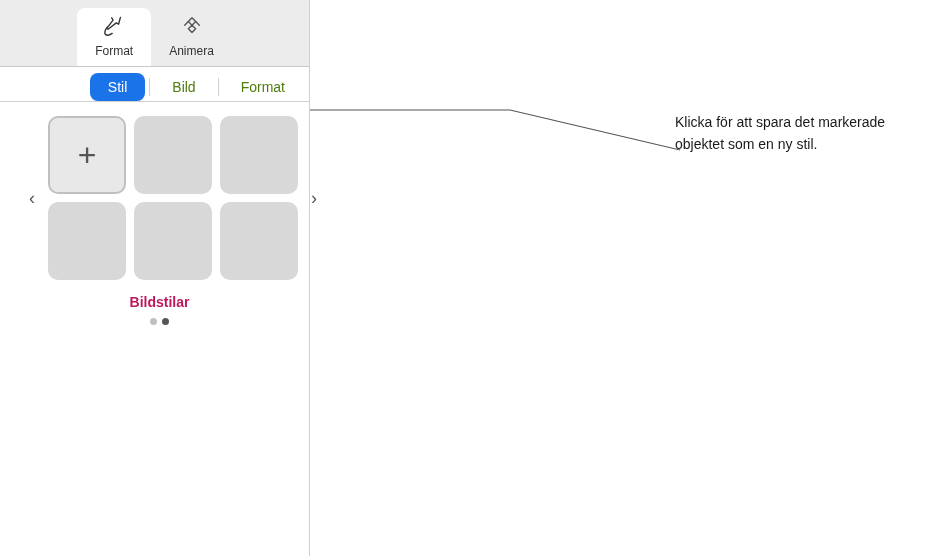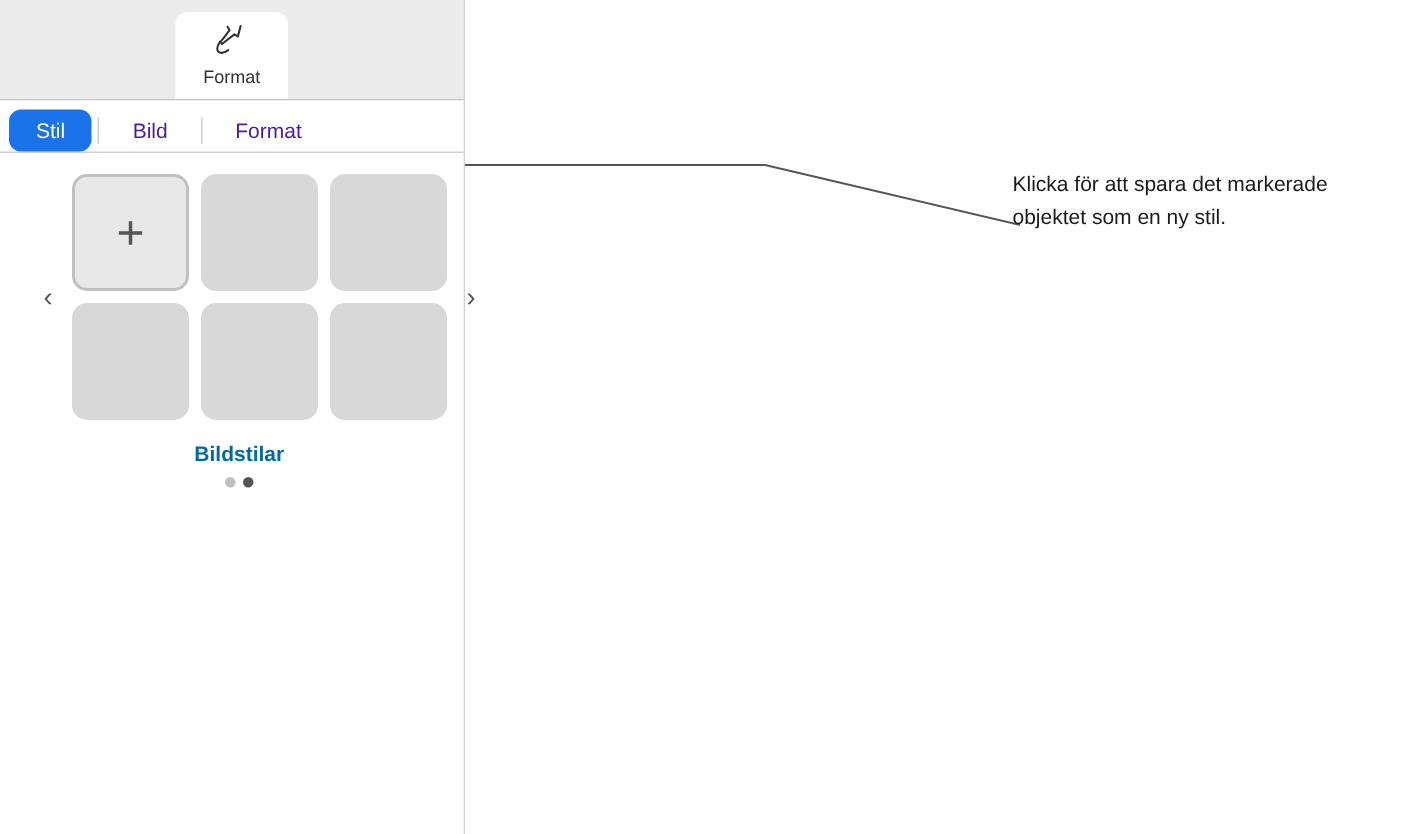--- a/index.html
+++ b/index.html
@@ -67,31 +67,32 @@
     }
 
     
     .tab-bar {
       display: flex;
       align-items: center;
       background: #ffffff;
       border-bottom: 1px solid #d0d0d0;
       padding: 6px 6px 0 6px;
       gap: 2px;
+      justify-content: flex-end;
     }
 
     .tab {
       padding: 6px 18px;
       border-radius: 8px 8px 0 0;
       font-size: 14px;
       font-weight: 500;
       cursor: pointer;
       border: none;
       background: transparent;
-      color: #4c1d95;
+      color: #4d7c0f;
     }
 
     .tab.active {
       background: #1a73e8;
       color: #ffffff;
       border-radius: 8px;
     }
 
     .tab-divider {
       width: 1px;
@@ -160,21 +161,21 @@
       font-size: 32px;
       color: #555;
       font-weight: 200;
       line-height: 1;
     }
 
     
     .section-label {
       font-size: 14px;
       font-weight: 700;
-      color: #0369a1;
+      color: #be185d;
       margin-top: 14px;
       text-align: center;
     }
 
     
     .dots {
       display: flex;
       gap: 5px;
       margin-top: 8px;
       align-items: center;
@@ -202,20 +203,31 @@
     <button class="toolbar-btn active">
       <div class="icon-wrap">
         <svg viewBox="0 0 24 24" fill="none" stroke="#333" stroke-width="1.5" stroke-linecap="round" stroke-linejoin="round">
           <path d="M9.5 2l1.5 2.5-5 6.5L4 13l1.5 1.5 2.5-2 6.5-5L17 9l2-7.5"></path>
           <path d="M4 13c-1.5 2-2 3.5-2 5 0 1.7 1.3 3 3 3 1.5 0 3-.5 5-2"></path>
         </svg>
       </div>
       <span>Format</span>
     </button>
 
+    <button class="toolbar-btn">
+      <div class="icon-wrap">
+        <svg viewBox="0 0 24 24" fill="none" stroke="#555" stroke-width="1.5" stroke-linecap="round" stroke-linejoin="round">
+          <path d="M12 2l4 4-4 4-4-4z"></path>
+          <path d="M12 10l4 4-4 4-4-4z"></path>
+          <path d="M16 6l4 4"></path>
+          <path d="M8 6l-4 4"></path>
+        </svg>
+      </div>
+      <span>Animera</span>
+    </button>
 
   </div>
 
   <div class="tab-bar">
     <button class="tab active">
       <span>Stil</span>
     </button>
     <div class="tab-divider"></div>
     <button class="tab">
       <span>Bild</span>

